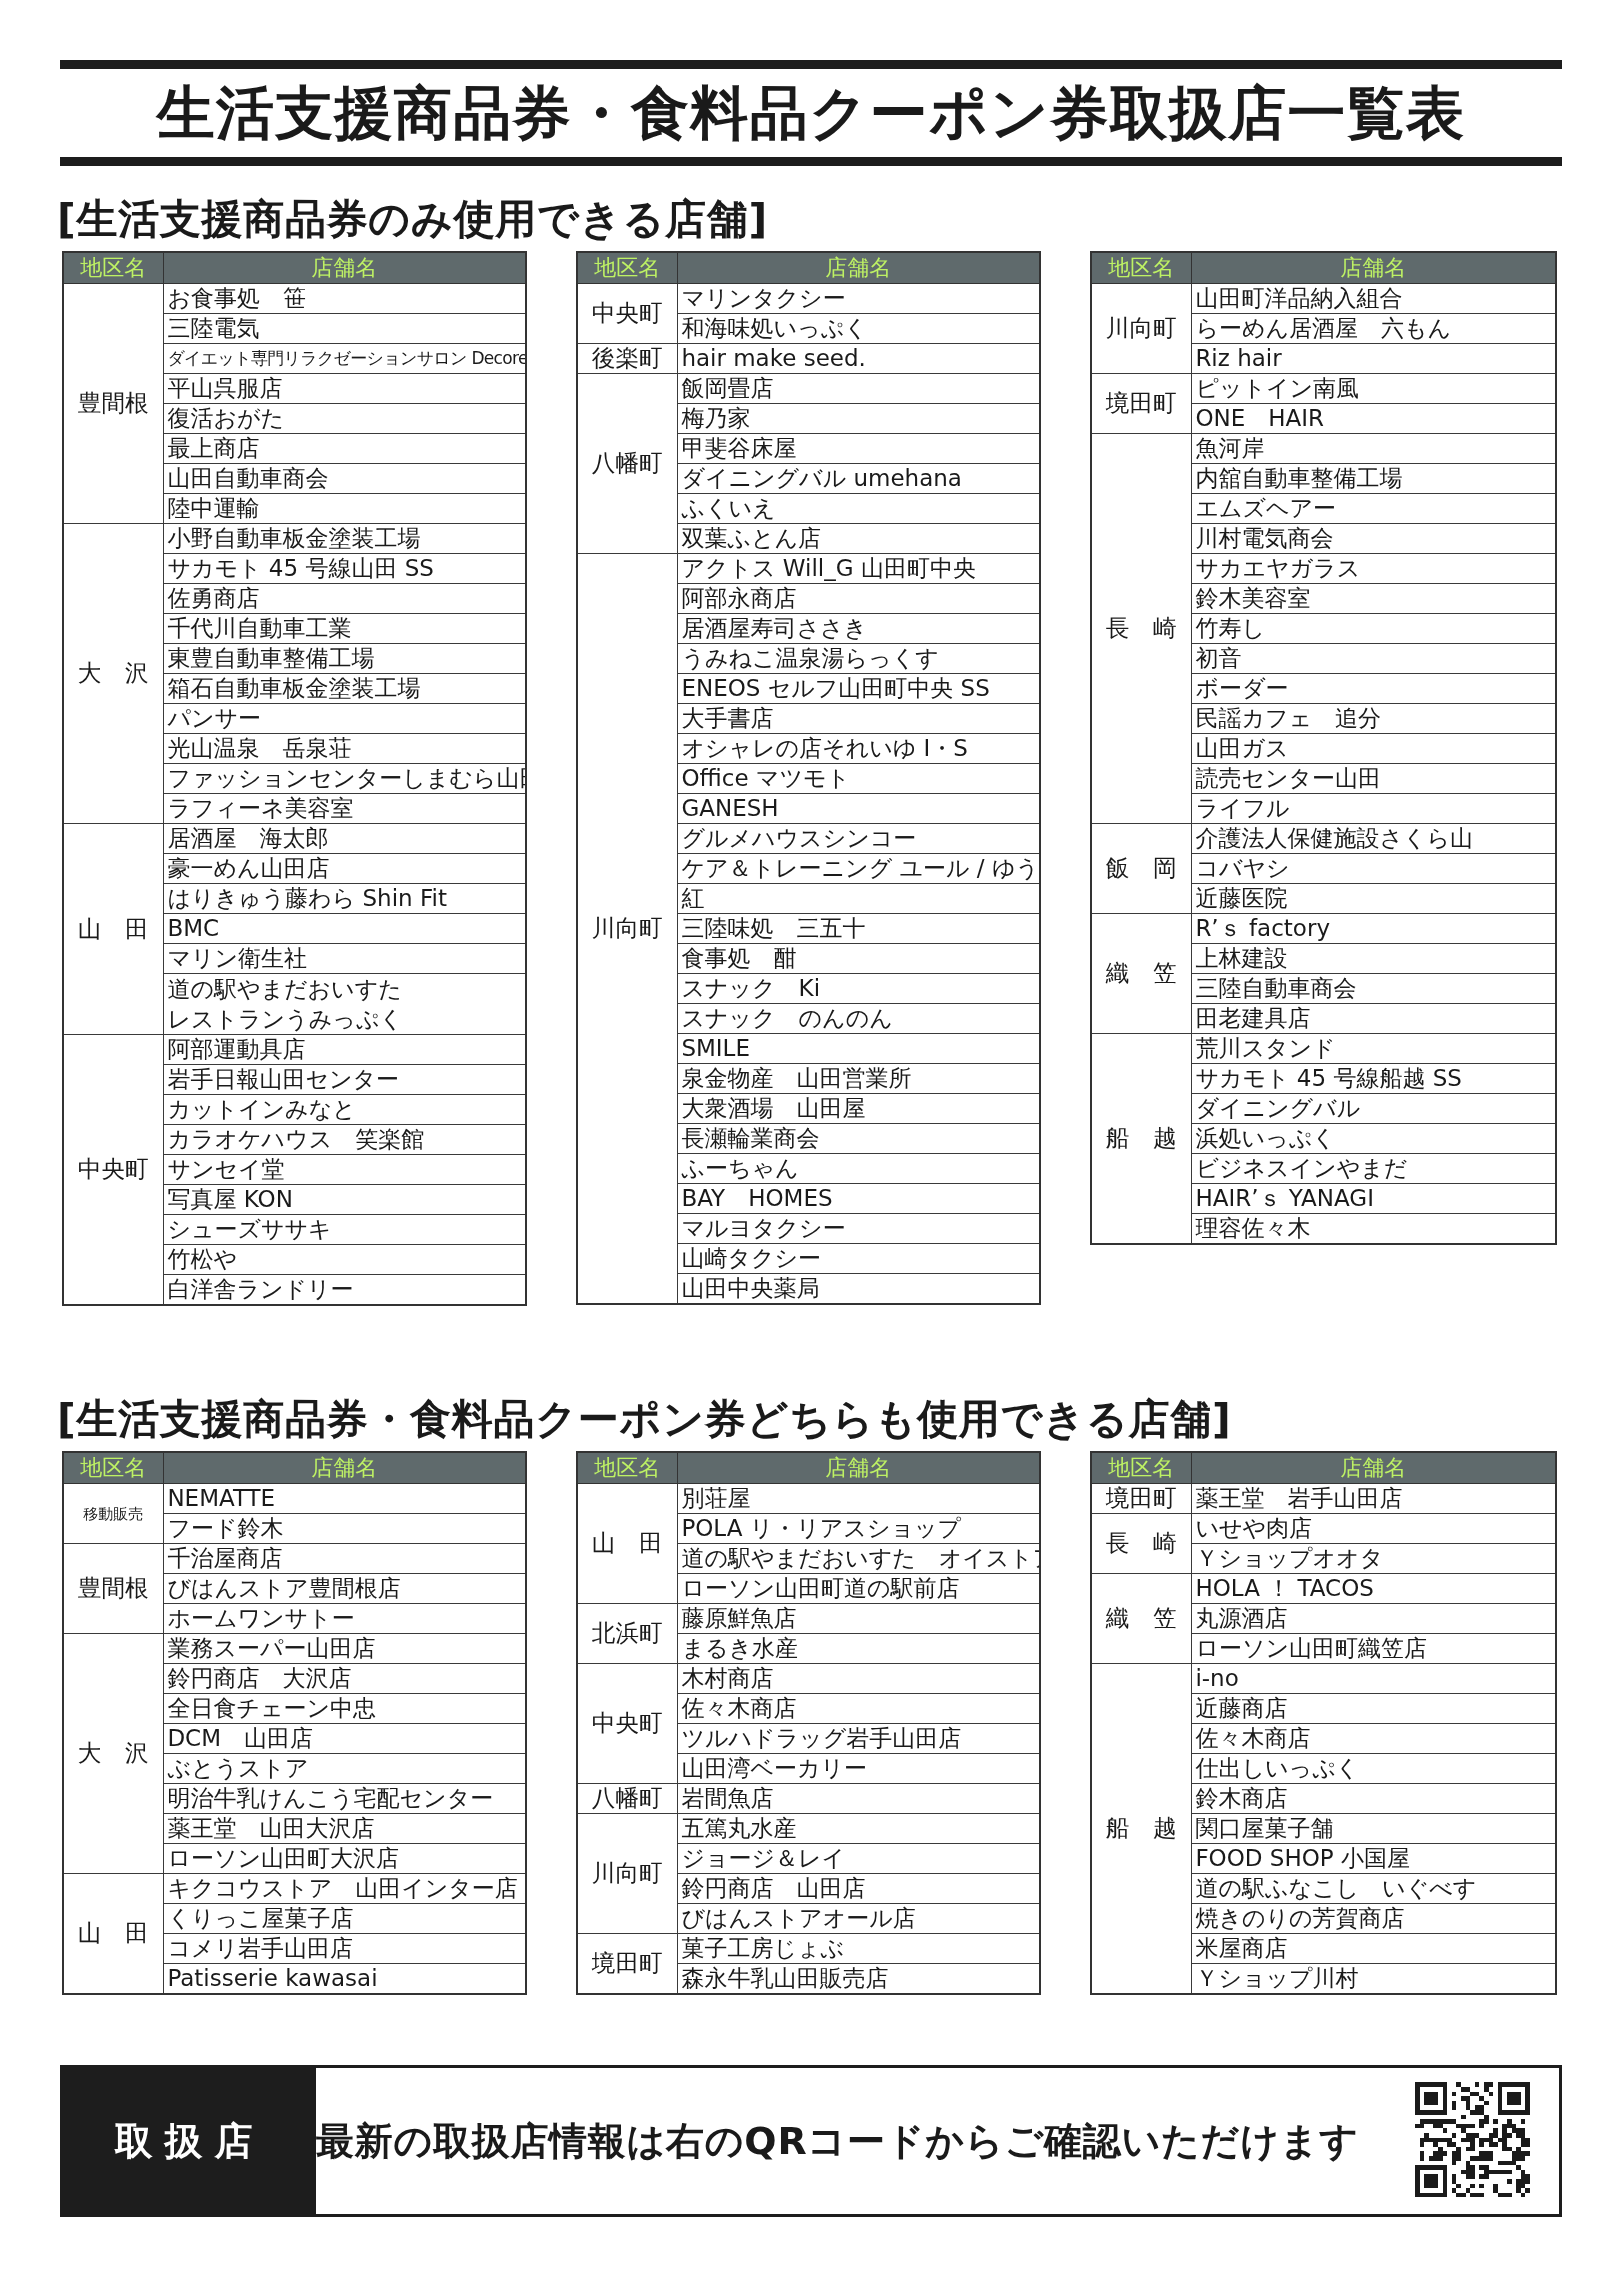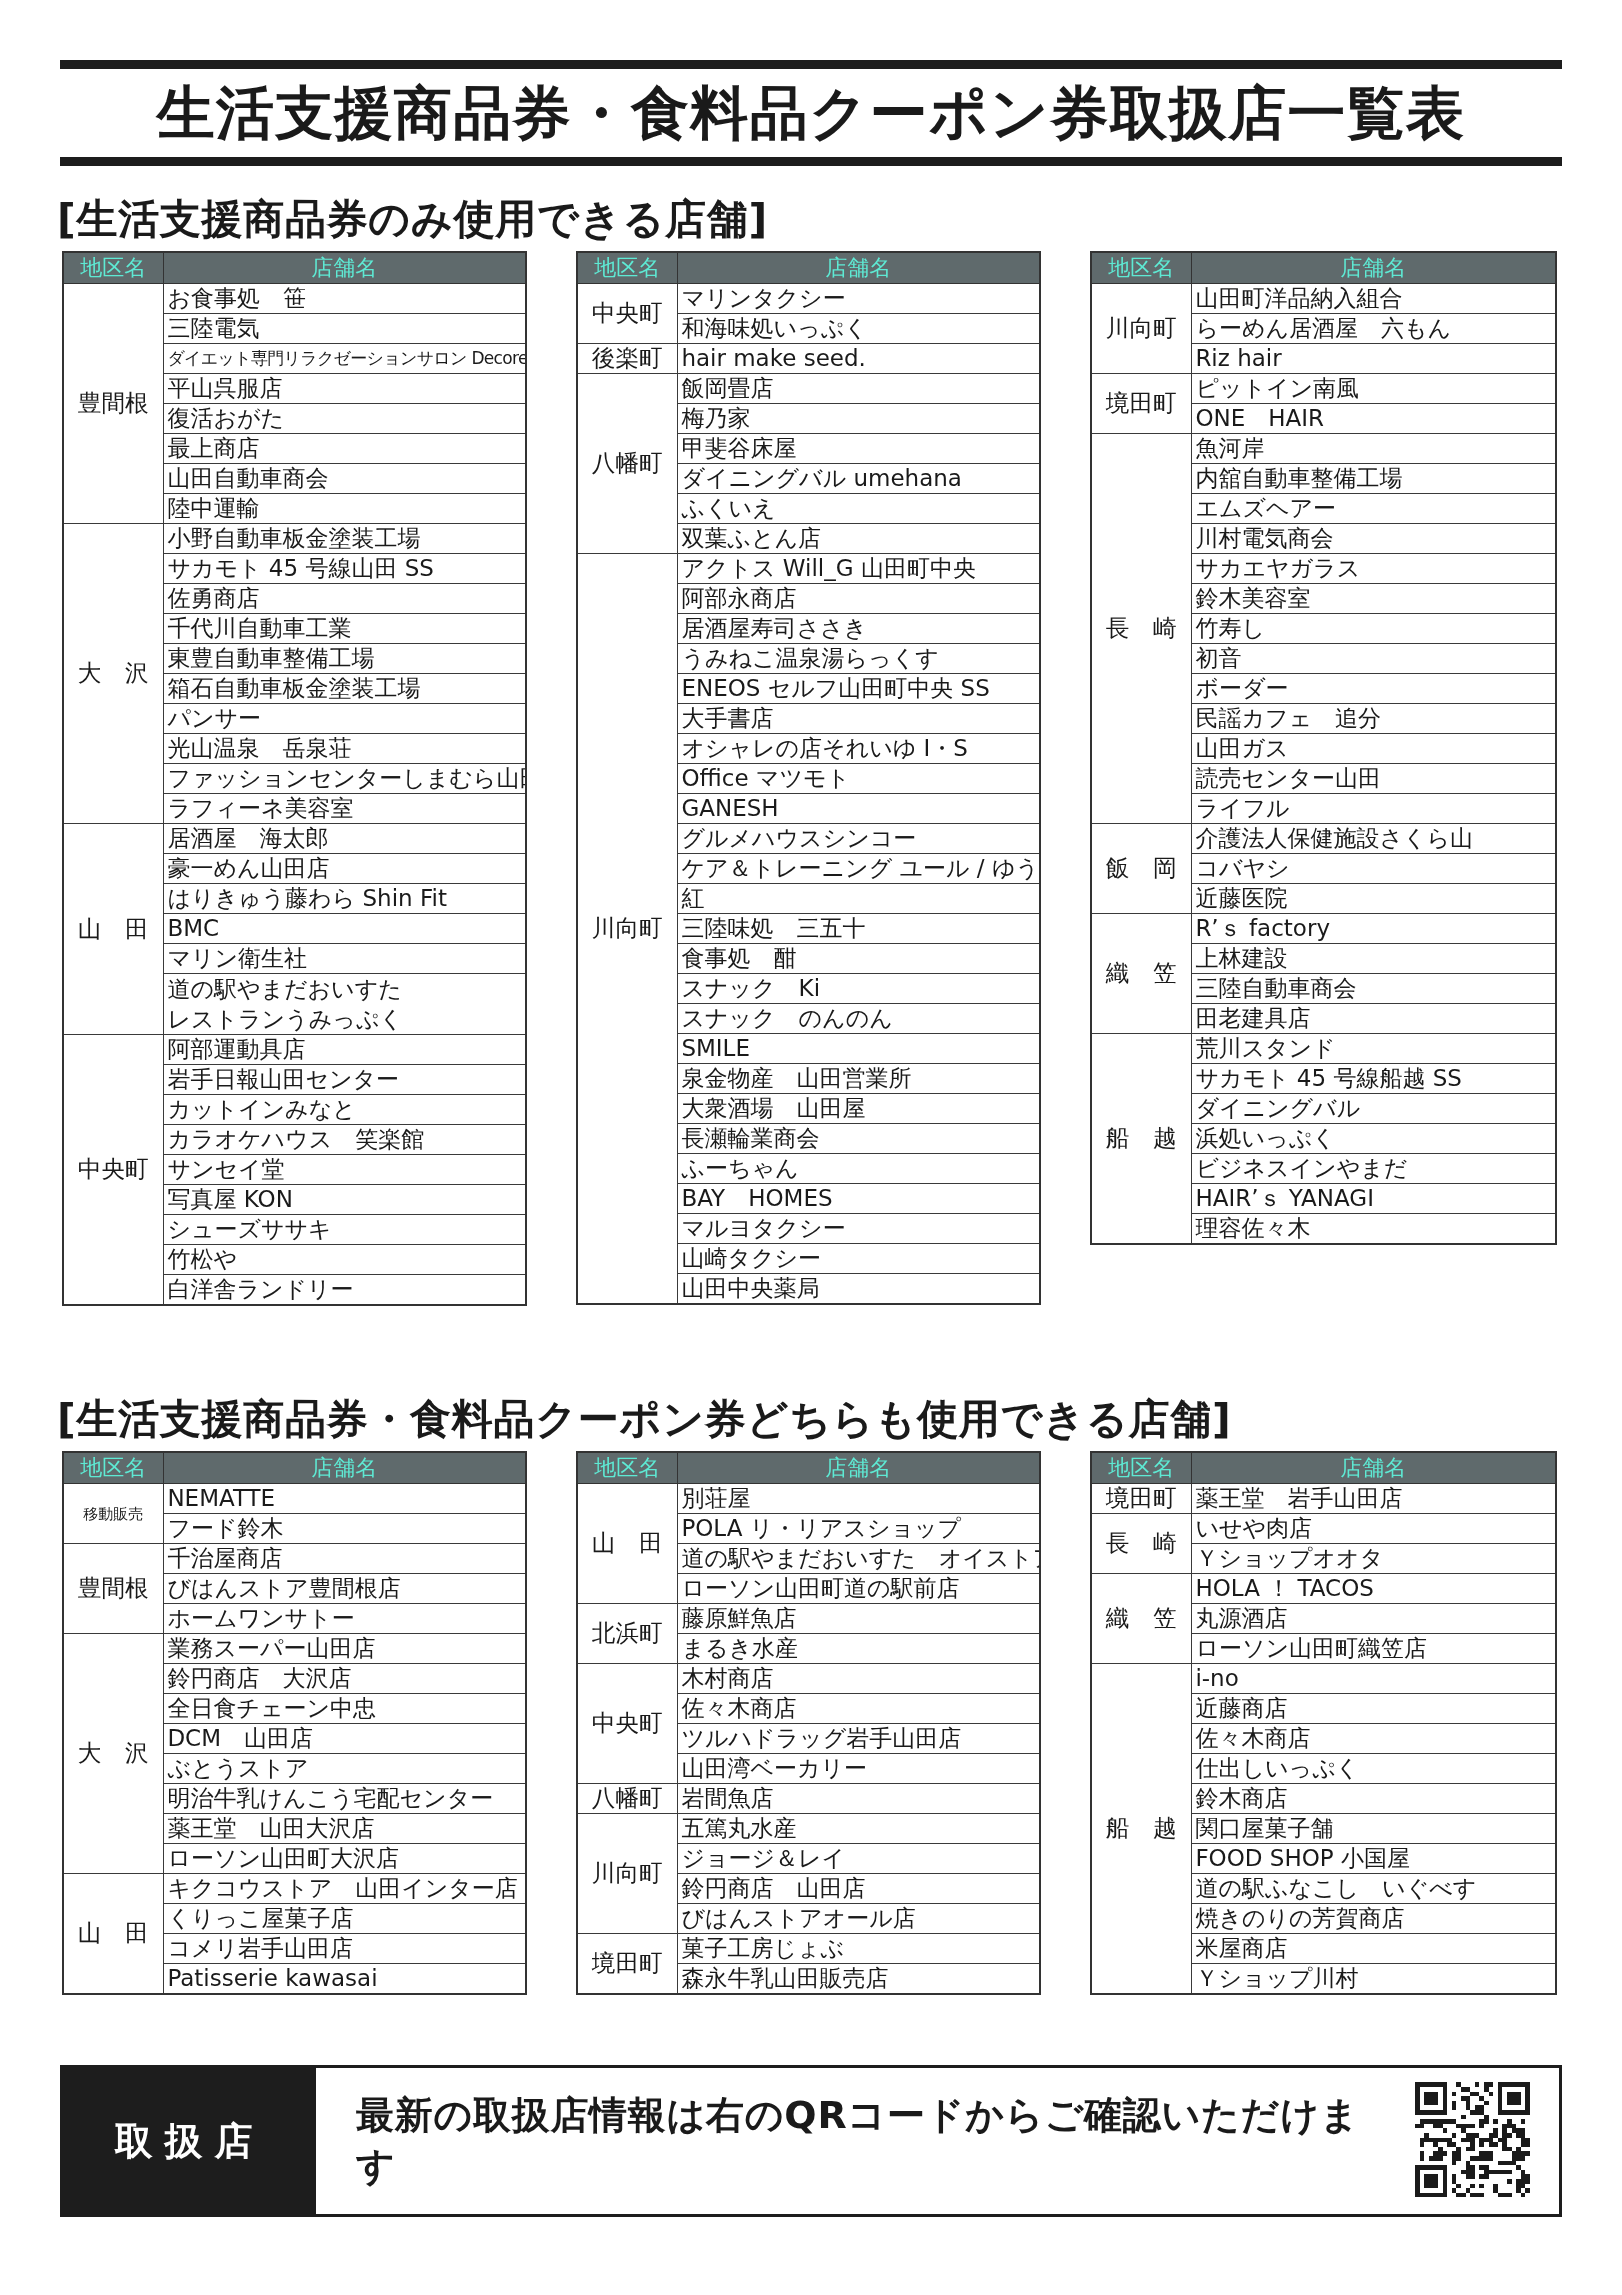--- a/index.html
+++ b/index.html
@@ -5,30 +5,30 @@
   html, body { margin:0; padding:0; background:#ffffff; }
   body { width:1623px; height:2295px; position:relative; overflow:hidden;
          font-family:"DejaVu Sans", "Liberation Sans", sans-serif; color:#1a1a1a; }
   .rule { position:absolute; left:60px; width:1502px; height:8.5px; background:#1d1d1d; }
   .title { position:absolute; left:60px; width:1502px; top:73px; height:82px;
            display:flex; align-items:center; justify-content:center;
            font-size:58px; font-weight:bold; letter-spacing:1.3px; }
   .section-heading { position:absolute; left:57px; font-size:41px; font-weight:bold; letter-spacing:0.7px; }
   table.shops { position:absolute; border-collapse:collapse; table-layout:fixed;
                 border:2px solid #333; }
-  table.shops th { background:#5f6a6c; color:#5eead4; font-weight:normal; font-size:22px;
+  table.shops th { background:#5f6a6c; color:#bef264; font-weight:normal; font-size:22px;
                    height:30px; padding:0; border:1.3px solid #333; text-align:center; }
   table.shops td { border:1.3px solid #3a3a3a; font-size:23px; padding:0 0 0 3.9px; height:29px;
                    line-height:29px; white-space:nowrap; overflow:hidden; }
   table.shops td.district { text-align:center; padding:0; font-size:23.6px; white-space:normal; line-height:1.2; }
   table.shops td.shop { font-size:23px; }
   table.shops td.small { font-size:17px; letter-spacing:-0.7px; }
   table.shops td.tall { height:60px; line-height:30px; white-space:normal; }
   .footer { position:absolute; left:60px; top:2065px; width:1502px; height:152px;
-            border:3.9px solid #1d1d1d; box-sizing:border-box; display:flex; background:#fff;gap:40px; }
+            border:3.9px solid #1d1d1d; box-sizing:border-box; display:flex; background:#fff; }
   .footer-label { width:253px; background:#1d1d1d; color:#fff; display:flex; align-items:center;
                   justify-content:center; font-size:38px; font-weight:bold; letter-spacing:11.8px; }
   .footer-msg { flex:1; display:flex; align-items:center; 
                 font-size:38px; font-weight:bold; letter-spacing:0.7px; }
   .qr { width:115px; height:115px; margin:14.4px 29px 0 0; display:grid;
         grid-template-columns:repeat(25, 1fr); grid-template-rows:repeat(25, 1fr); }
   .qr span { background:#1a1a1a; }
   .qr span.w { background:transparent; }
 </style>
 </head>

